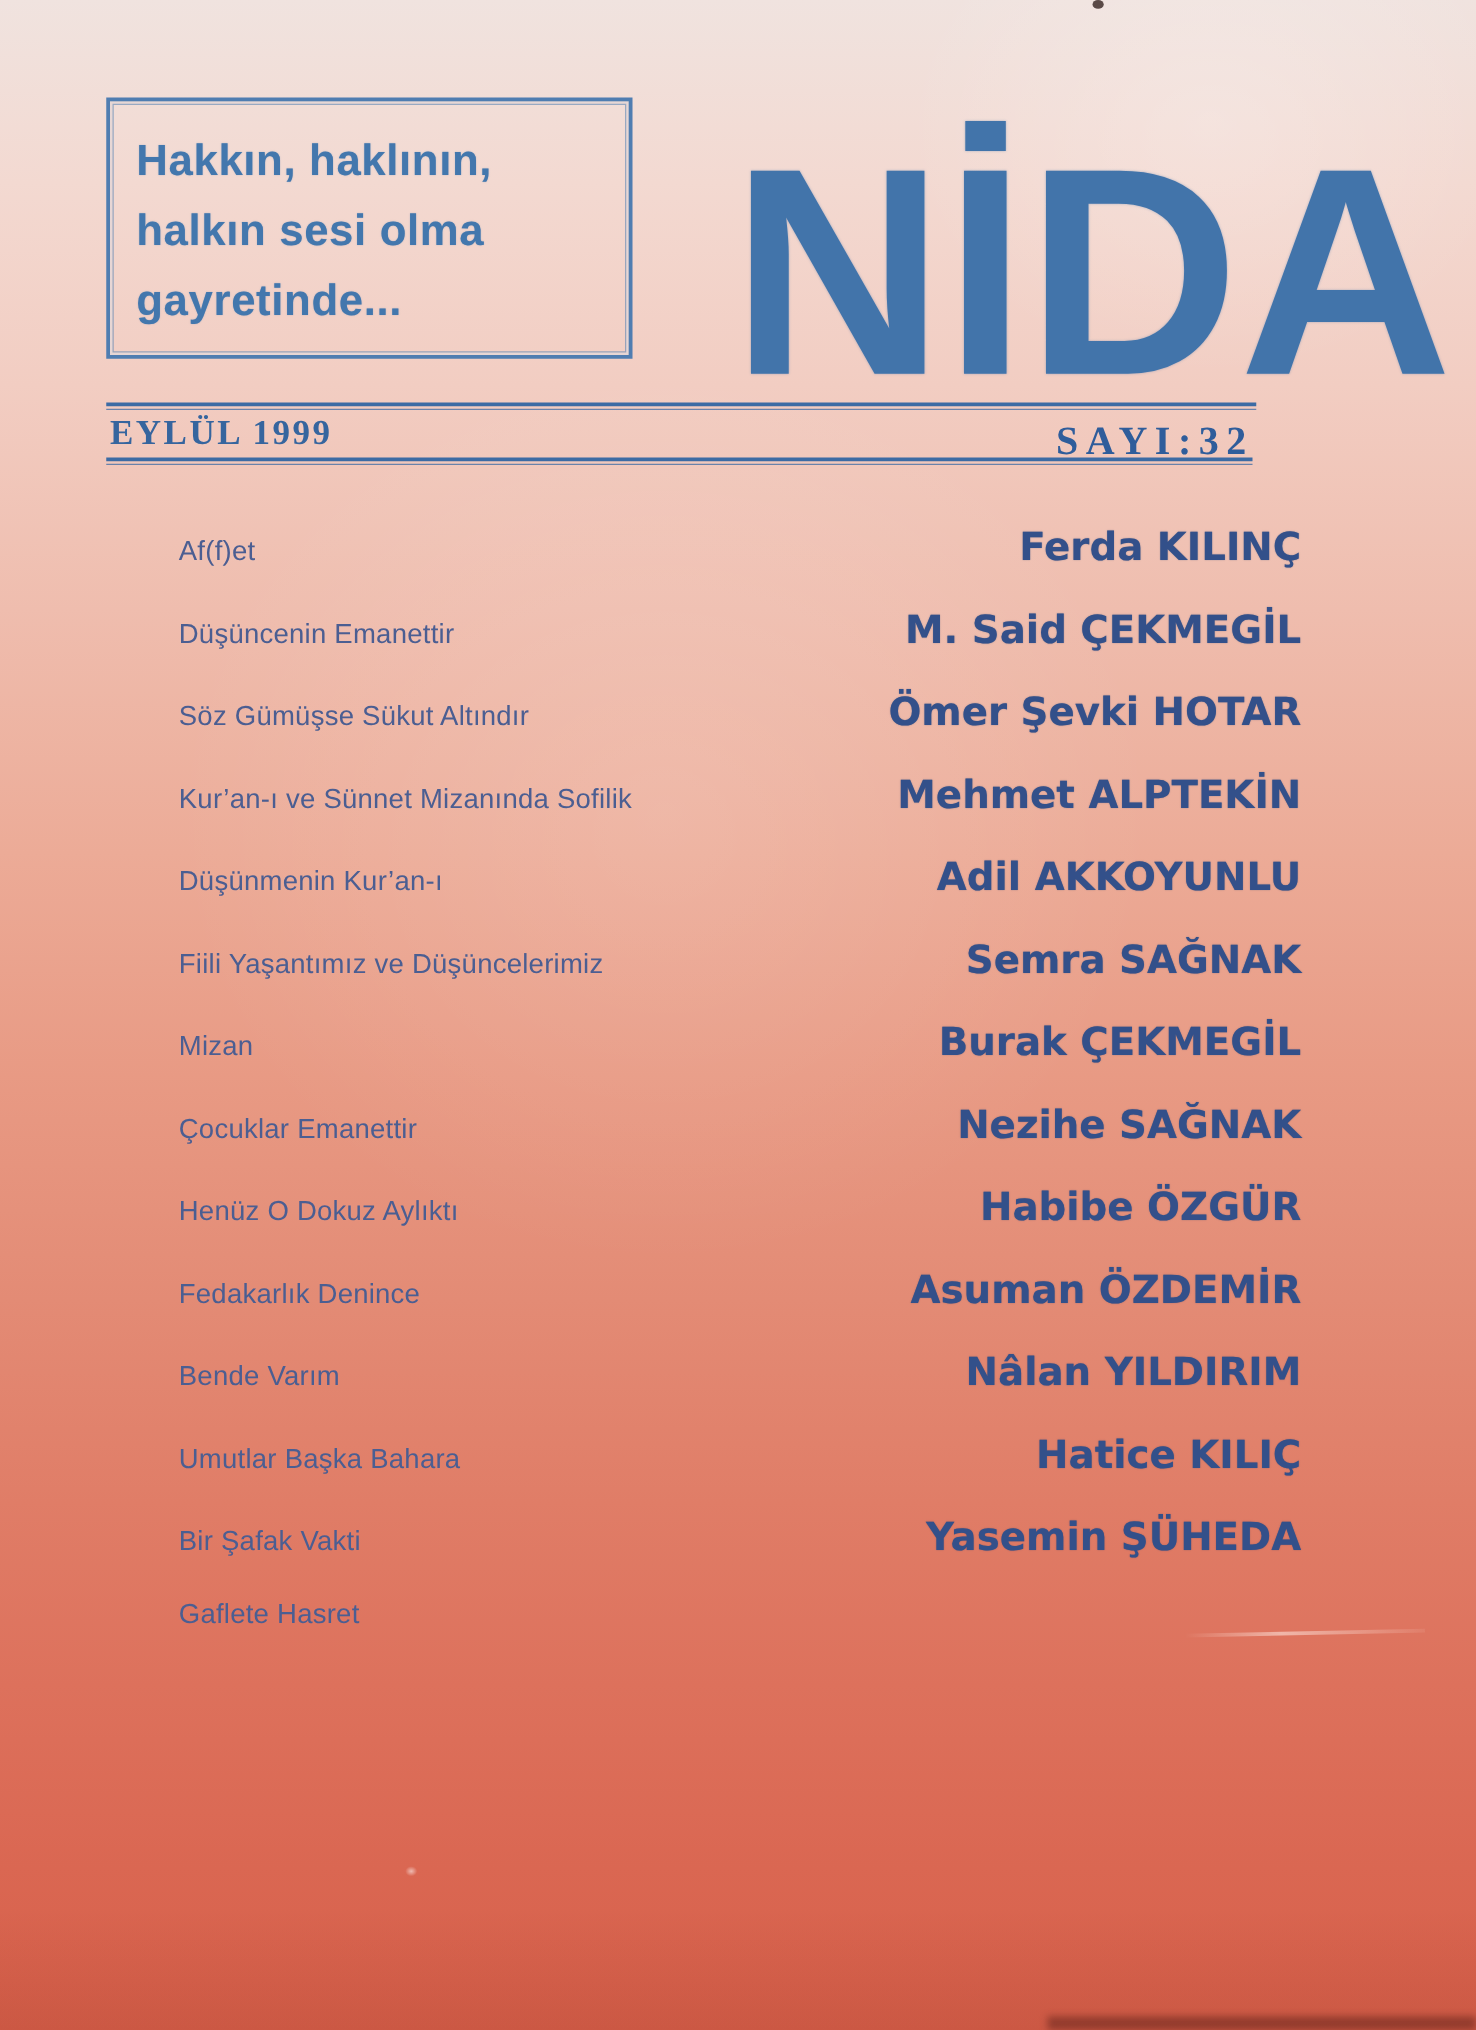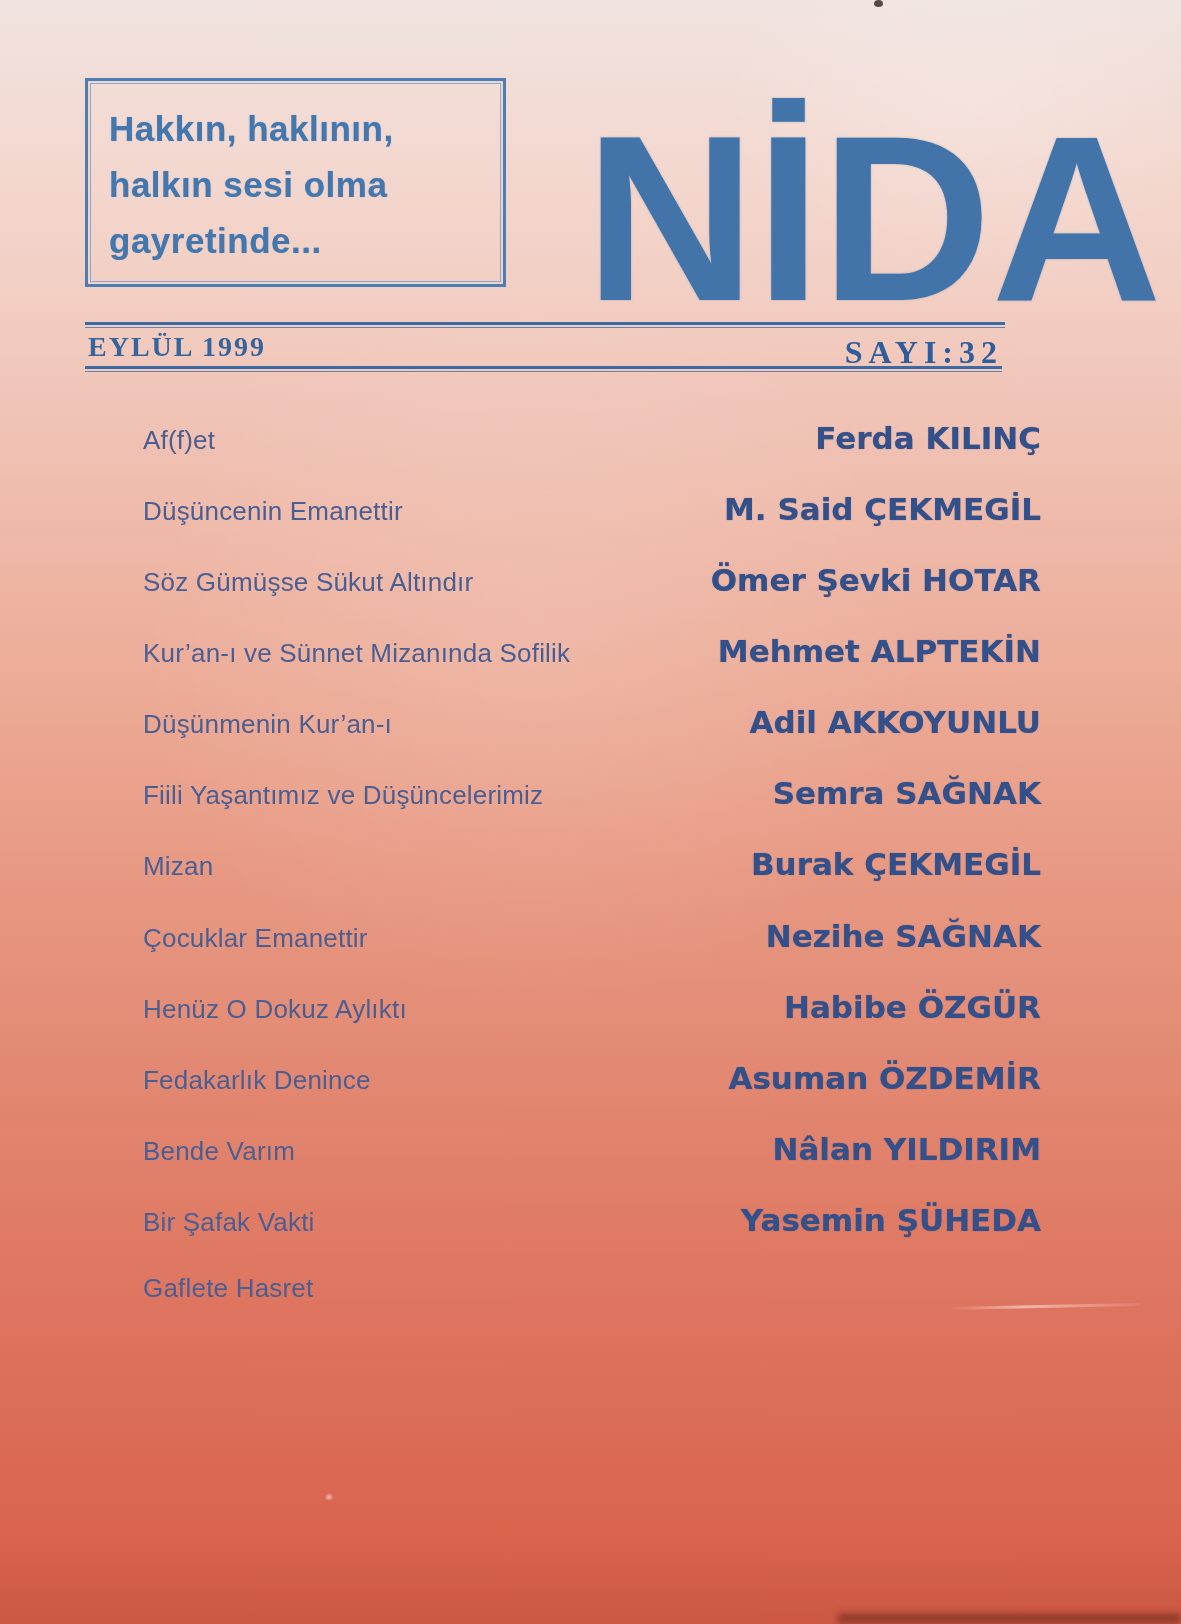--- a/index.html
+++ b/index.html
@@ -62,21 +62,21 @@
   }
 
   
   .toc {
     position:absolute; left:143px; top:420px;
     width:898px; height:884px;
     display:flex; flex-direction:column; justify-content:space-between;
   }
   .toc-row { display:flex; justify-content:space-between; align-items:baseline; }
   .toc-title {
-    font-size:26px; color:#4b5e92; letter-spacing:0.2px;
+    font-size:22px; color:#4b5e92; letter-spacing:0.2px;
     white-space:nowrap;
   }
   .toc-author {
     width:430px; text-align:right; white-space:nowrap;
     font-family:"DejaVu Sans", sans-serif; font-weight:bold;
     font-size:31px; color:#33508a;
     text-shadow:0 0 1px rgba(30,60,110,0.55);
   }
 
   
@@ -145,20 +145,24 @@
     </div>
     <div class="toc-row">
       <div class="toc-title">Fedakarlık Denince</div>
       <div class="toc-author">Asuman ÖZDEMİR</div>
     </div>
     <div class="toc-row">
       <div class="toc-title">Bende Varım</div>
       <div class="toc-author">Nâlan YILDIRIM</div>
     </div>
     <div class="toc-row">
+      <div class="toc-title">Umutlar Başka Bahara</div>
+      <div class="toc-author">Hatice KILIÇ</div>
+    </div>
+    <div class="toc-row">
       <div class="toc-title">Bir Şafak Vakti</div>
       <div class="toc-author">Yasemin ŞÜHEDA</div>
     </div>
     <div class="toc-row">
       <div class="toc-title">Gaflete Hasret</div>
     </div>
   </div>
 
   <div class="ink-dot"></div>
   <div class="crease"></div>

